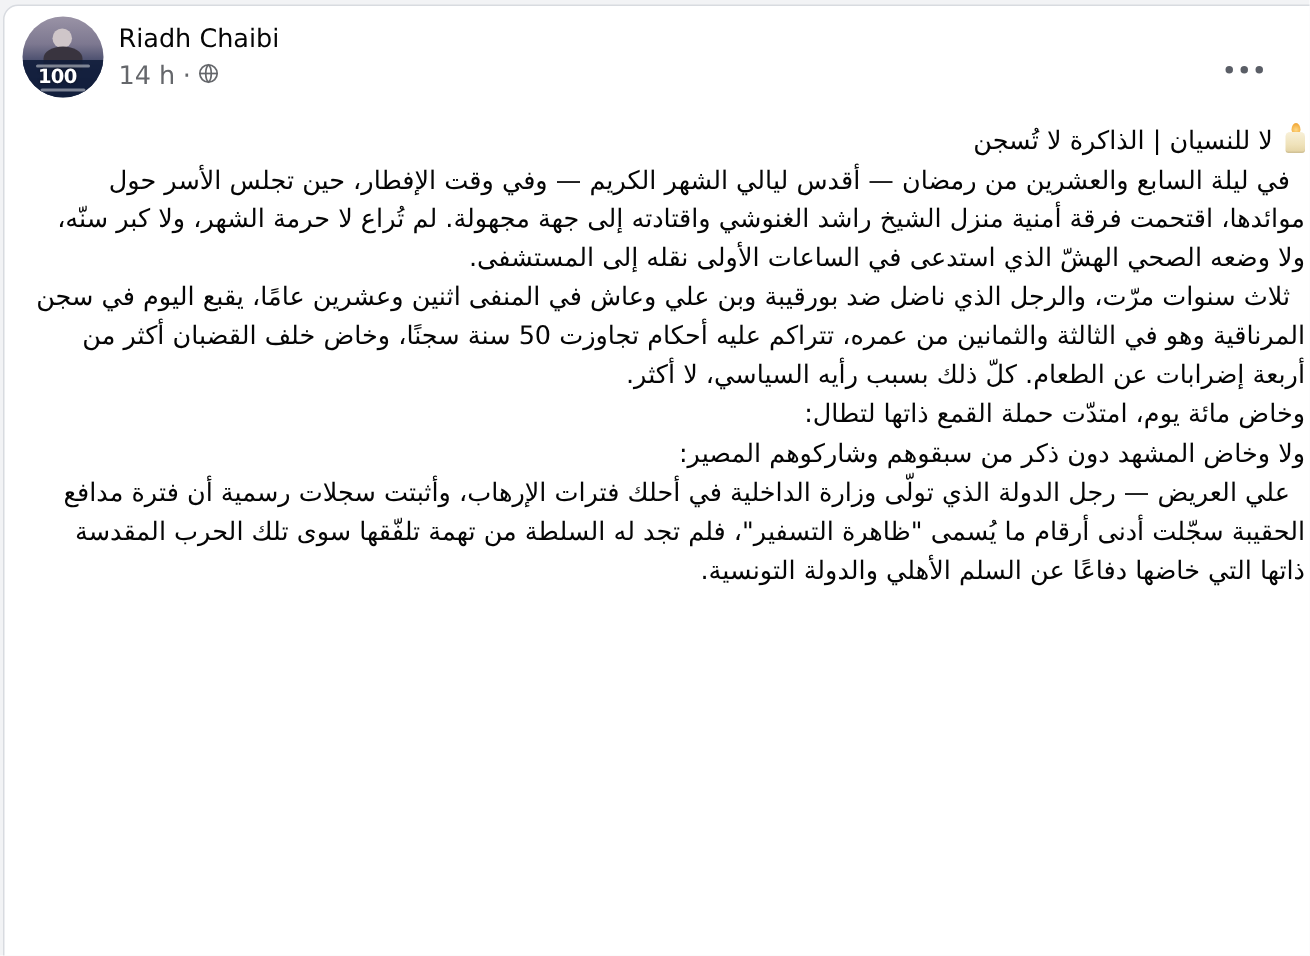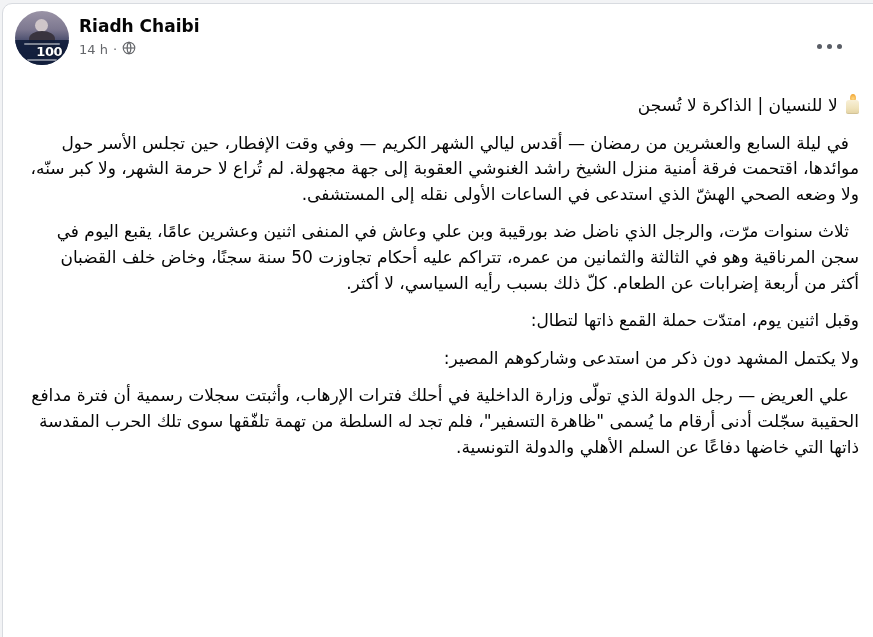--- a/index.html
+++ b/index.html
@@ -21,44 +21,44 @@
     flex-shrink:0; cursor:pointer;
     background:linear-gradient(180deg,#9a93a6 0%,#7d7890 34%,#3a4163 62%,#1c2744 100%);
   }
   .av-head { position:absolute; top:8px; left:20px; width:13px; height:13px; border-radius:50%; background:#cfc6c9; }
   .av-torso { position:absolute; top:20px; left:14px; width:26px; height:16px; border-radius:50% 50% 0 0; background:#39343f; }
   .av-band { position:absolute; bottom:0; left:0; width:100%; height:46%; background:rgba(16,28,58,0.88); }
   .av-line { position:absolute; left:9px; width:36px; height:2px; background:rgba(255,255,255,0.45); border-radius:1px; }
   .av-line.l1 { bottom:20px; }
   .av-line.l2 { bottom:4px; width:30px; left:12px; }
   .av-badge {
-    position:absolute; bottom:7px; right:7px; color:#ffffff; font-weight:bold;
+    position:absolute; bottom:7px; right:18px; color:#ffffff; font-weight:bold;
     font-size:13px; line-height:13px; letter-spacing:-0.5px;
     text-shadow:0 0 2px rgba(0,0,0,.6);
     margin-left:16px;
   }
   .meta { margin-left:10px; padding-top:5px; }
-  .author { font-size:17px; font-weight:bold; color:#050505; line-height:21px; cursor:pointer; }
-  .sub { display:flex; align-items:center; gap:4px; color:#65676b; font-size:13px; margin-top:4px; }
+  .author { font-size:17px; font-weight:normal; color:#050505; line-height:21px; cursor:pointer; }
+  .sub { display:flex; align-items:center; gap:4px; color:#65676b; font-size:17px; margin-top:4px; }
   .sub .ts { cursor:pointer; }
   .sub .sep { margin:0 1px; }
   .globe { display:inline-block; }
   .more-btn {
     position:absolute; top:26px; left:806px; width:40px; height:32px;
     display:flex; align-items:center; justify-content:center; gap:5px;
     background:transparent; border:none; cursor:pointer; border-radius:18px;
   }
   .more-btn .d { width:5px; height:5px; border-radius:50%; background:#5a5e66; }
   
   .body-text {
     direction:rtl; text-align:right; unicode-bidi:plaintext;
     padding:14px 12px 0 14px;
     font-size:17px; line-height:25.6px; color:#050505;
   }
-  .body-text p { margin:12px; }
+  .body-text p { margin:1px; }
   .body-text p.indent { text-indent:10px; }
   
   .candle { display:inline-block; width:13px; height:20px; position:relative; vertical-align:-3px; margin-left:3px; }
   .candle .flame {
     position:absolute; top:0; left:3.5px; width:6px; height:7px;
     background:radial-gradient(circle at 50% 65%, #ffd884 0%, #f2ab3c 70%, #e8952c 100%);
     border-radius:50% 50% 50% 50% / 65% 65% 35% 35%;
   }
   .candle .wax {
     position:absolute; bottom:0; left:0; width:13px; height:14px;
@@ -104,20 +104,20 @@
       <span class="d"></span>
     </button>
 
   </div>
 
   <div class="body-text">
     <p>
       <span class="candle"><span class="flame"></span><span class="wax"></span></span>
       <span>لا للنسيان | الذاكرة لا تُسجن</span>
     </p>
-    <p class="indent">في ليلة السابع والعشرين من رمضان — أقدس ليالي الشهر الكريم — وفي وقت الإفطار، حين تجلس الأسر حول موائدها، اقتحمت فرقة أمنية منزل الشيخ راشد الغنوشي العقوبة إلى جهة مجهولة. لم تُراع لا حرمة الشهر، ولا كبر سنّه، ولا وضعه الصحي الهشّ الذي استدعى في الساعات الأولى نقله إلى المستشفى.</p>
+    <p class="indent">في ليلة السابع والعشرين من رمضان — أقدس ليالي الشهر الكريم — وفي وقت الإفطار، حين تجلس الأسر حول موائدها، اقتحمت فرقة أمنية منزل الشيخ راشد الغنوشي واقتادته إلى جهة مجهولة. لم تُراع لا حرمة الشهر، ولا كبر سنّه، ولا وضعه الصحي الهشّ الذي استدعى في الساعات الأولى نقله إلى المستشفى.</p>
     <p class="indent">ثلاث سنوات مرّت، والرجل الذي ناضل ضد بورقيبة وبن علي وعاش في المنفى اثنين وعشرين عامًا، يقبع اليوم في سجن المرناقية وهو في الثالثة والثمانين من عمره، تتراكم عليه أحكام تجاوزت 50 سنة سجنًا، وخاض خلف القضبان أكثر من أربعة إضرابات عن الطعام. كلّ ذلك بسبب رأيه السياسي، لا أكثر.</p>
-    <p>وقبل اثنين يوم، امتدّت حملة القمع ذاتها لتطال:</p>
-    <p>ولا يكتمل المشهد دون ذكر من استدعى وشاركوهم المصير:</p>
+    <p>وخاض مائة يوم، امتدّت حملة القمع ذاتها لتطال:</p>
+    <p>ولا وخاض المشهد دون ذكر من سبقوهم وشاركوهم المصير:</p>
     <p class="indent">علي العريض — رجل الدولة الذي تولّى وزارة الداخلية في أحلك فترات الإرهاب، وأثبتت سجلات رسمية أن فترة مدافع الحقيبة سجّلت أدنى أرقام ما يُسمى "ظاهرة التسفير"، فلم تجد له السلطة من تهمة تلفّقها سوى تلك الحرب المقدسة ذاتها التي خاضها دفاعًا عن السلم الأهلي والدولة التونسية.</p>
   </div>
 
 </div>
 
 </body></html>

